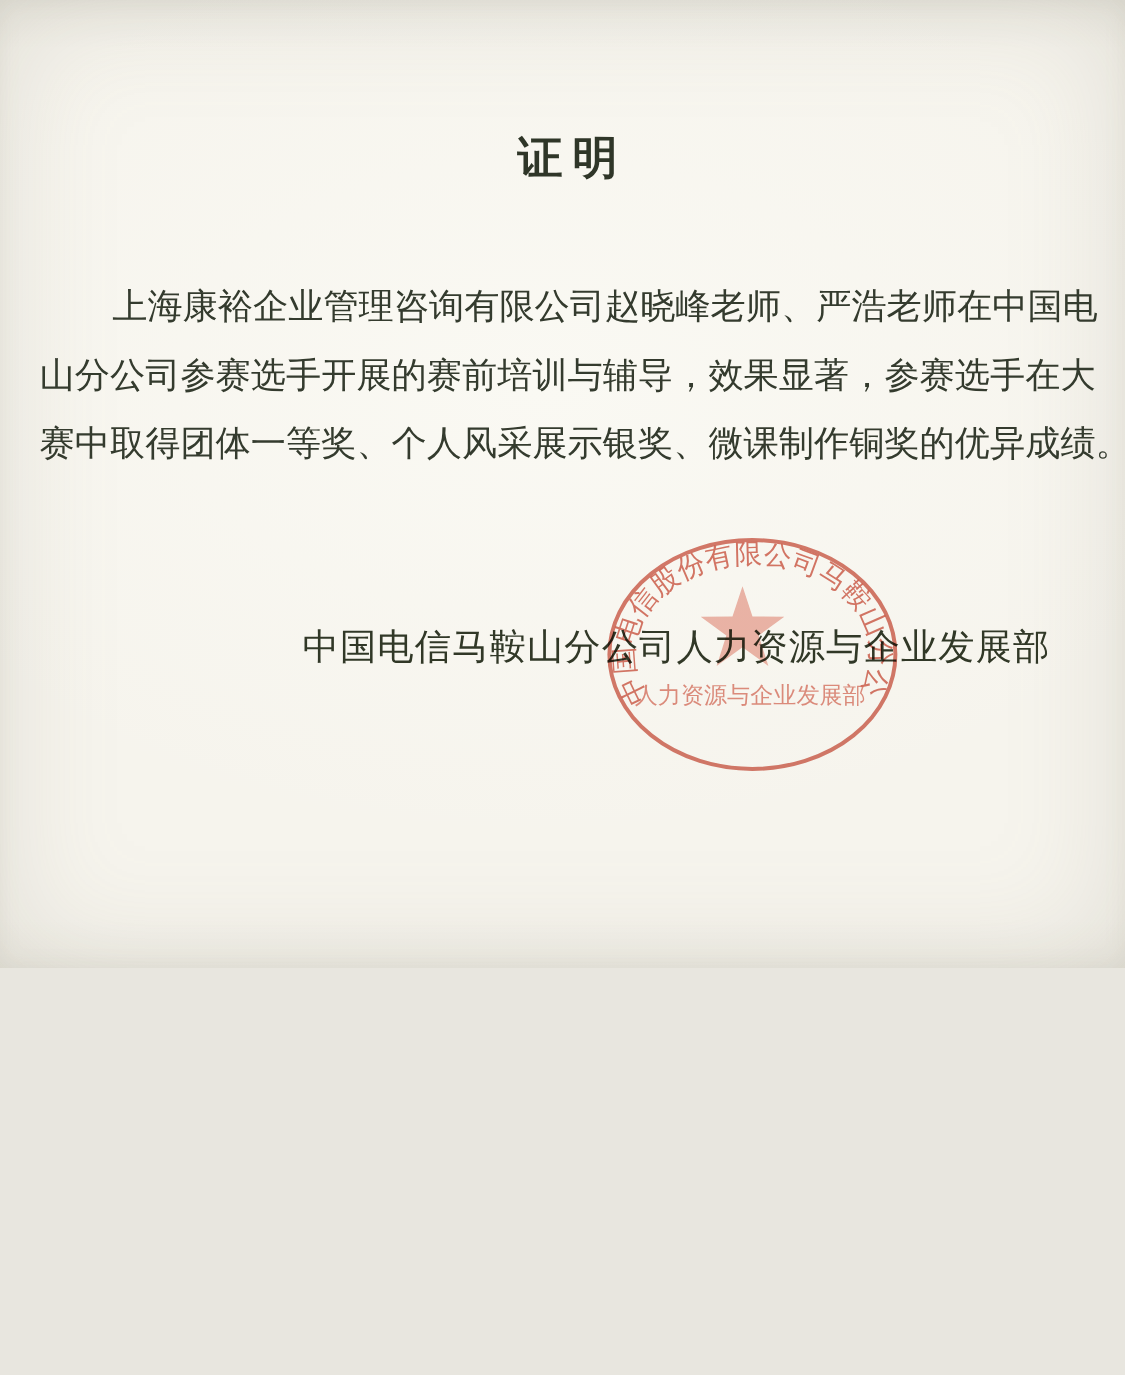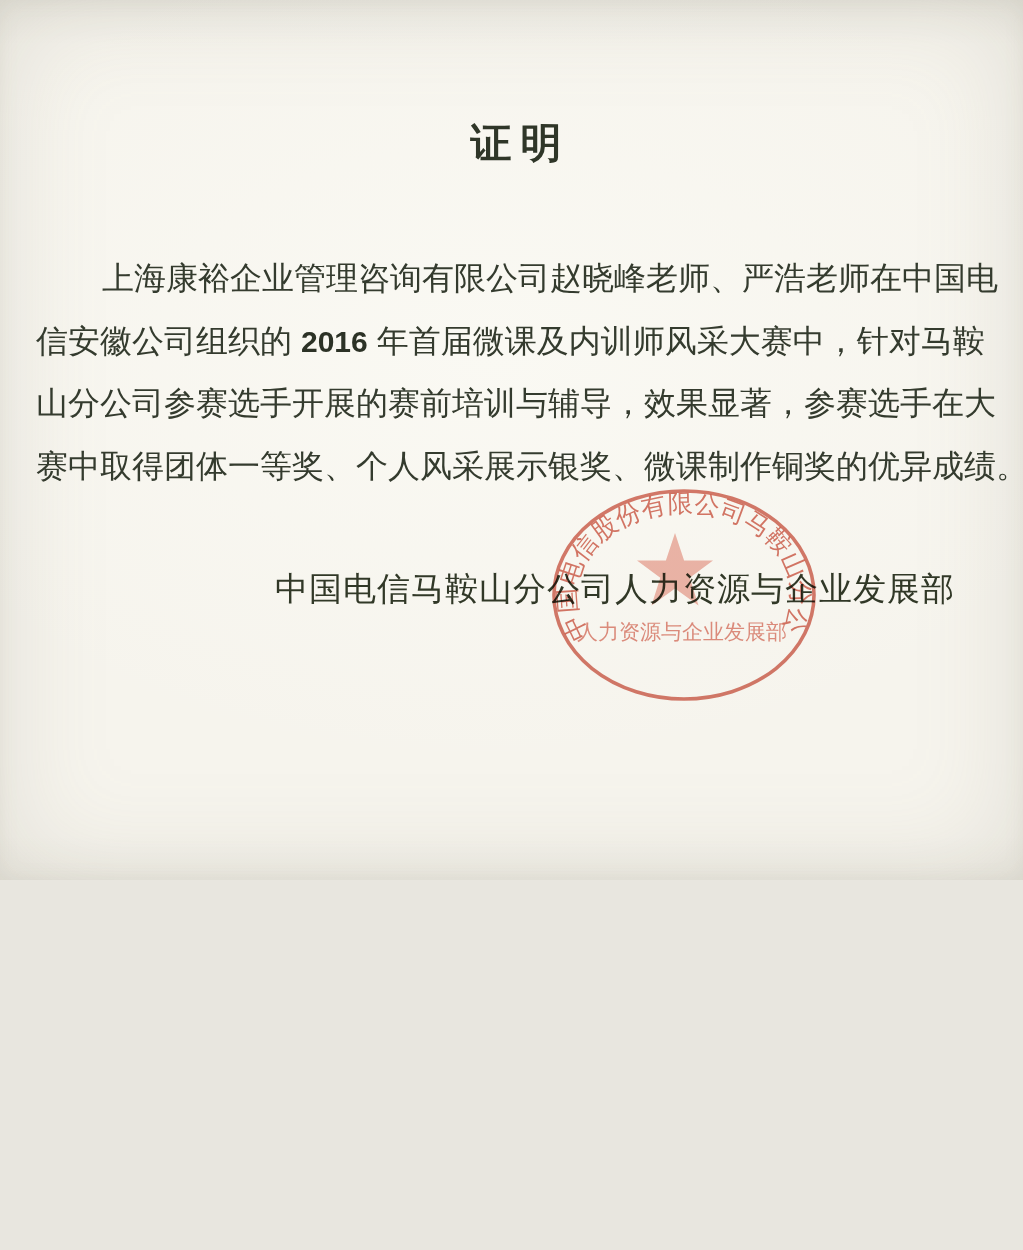--- a/index.html
+++ b/index.html
@@ -91,21 +91,20 @@
 </style>
 </head>
 <body>
 
 <div class="page">
 
   <h1 class="title">证明</h1>
 
   <div class="body-block">
     <p class="line indent"><span>上海康裕企业管理咨询有限公司赵晓峰老师、严浩老师在中国电</span></p>
-    <p class="line"><span>信安徽公司组织的</span><span class="num">2016</span><span>年首届微课及内训师风采大赛中，针对马鞍</span></p>
     <p class="line"><span>山分公司参赛选手开展的赛前培训与辅导，效果显著，参赛选手在大</span></p>
     <p class="line"><span>赛中取得团体一等奖、个人风采展示银奖、微课制作铜奖的优异成绩。</span></p>
   </div>
 
   <div class="signature">中国电信马鞍山分公司人力资源与企业发展部</div>
 
 
   <div class="seal">
     <svg viewBox="0 0 272 218" xmlns="http://www.w3.org/2000/svg">
       <defs>

